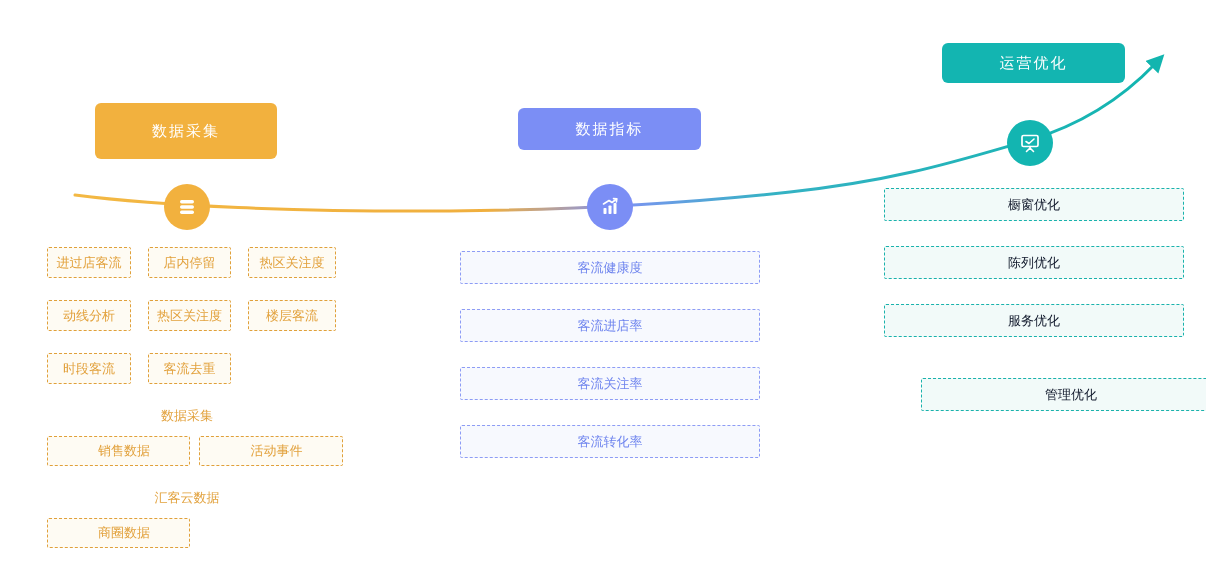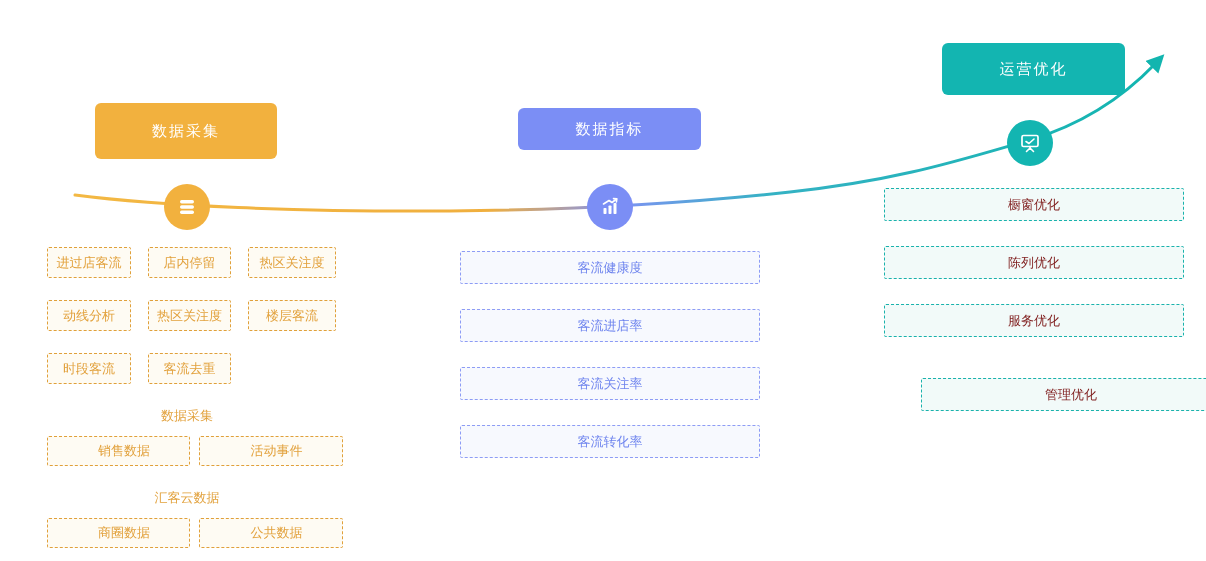--- a/index.html
+++ b/index.html
@@ -7,21 +7,21 @@
     position:relative;width:1206px;height:561px;background:#fff;overflow:hidden;
     font-family:"Liberation Sans","DejaVu Sans",sans-serif;
   }
   .curve{position:absolute;left:0;top:0;z-index:1;pointer-events:none;}
   .stage-header{
     position:absolute;z-index:2;display:flex;align-items:center;justify-content:center;
     color:#fff;font-size:15px;letter-spacing:2px;border-radius:6px;
   }
   .hdr-orange{left:95px;top:103px;width:182px;height:56px;background:#F2B13E;}
   .hdr-blue{left:518px;top:108px;width:183px;height:42px;background:#7B8EF5;}
-  .hdr-teal{left:942px;top:43px;width:183px;height:52px;background:#13B5B1;}
+  .hdr-teal{left:942px;top:43px;width:183px;height:40px;background:#13B5B1;}
   .circle{
     position:absolute;z-index:3;width:46px;height:46px;border-radius:50%;
     display:flex;align-items:center;justify-content:center;
   }
   .circ-orange{left:164px;top:184px;background:#F2B13E;}
   .circ-blue{left:587px;top:184px;background:#7B8EF5;}
   .circ-teal{left:1007px;top:120px;background:#13B5B1;}
   .grid-left{
     position:absolute;left:38px;top:247px;z-index:2;display:grid;
     grid-template-columns:93px 92px 97px;column-gap:8px;row-gap:22px;
@@ -37,21 +37,21 @@
     position:absolute;z-index:2;left:38px;width:298px;text-align:center;
     color:#E2A13C;font-size:13px;
   }
   .bbox{
     position:absolute;z-index:2;left:460px;width:300px;height:33px;box-sizing:border-box;
     border:1px dashed #8D9CF5;background:#F7F9FE;color:#6E84EE;font-size:13px;
     display:flex;align-items:center;justify-content:center;border-radius:2px;
   }
   .tbox{
     position:absolute;z-index:2;left:884px;width:300px;height:33px;box-sizing:border-box;
-    border:1px dashed #19B2AC;background:#F2FAF9;color:#7f1d1d;font-size:13px;
+    border:1px dashed #19B2AC;background:#F2FAF9;color:#0f172a;font-size:13px;
     display:flex;align-items:center;justify-content:center;border-radius:2px;
   }
 </style>
 </head>
 <body>
 
 <div class="canvas">
 
   <svg class="curve" width="1206" height="561" viewBox="0 0 1206 561">
     <defs>
@@ -93,21 +93,20 @@
     <div class="obox">时段客流</div>
     <div class="obox">客流去重</div>
   </div>
 
   <div class="sub-label" style="top:407px;">数据采集</div>
   <div class="obox obox-wide" style="left:38px;top:436px;width:143px;">销售数据</div>
   <div class="obox obox-wide" style="left:190px;top:436px;width:144px;">活动事件</div>
 
   <div class="sub-label" style="top:489px;">汇客云数据</div>
   <div class="obox obox-wide" style="left:38px;top:518px;width:143px;">商圈数据</div>
-  <div class="obox obox-wide" style="left:190px;top:518px;width:144px;">公共数据</div>
 
   <div class="stage-header hdr-blue">数据指标</div>
 
   <div class="circle circ-blue">
     <svg width="24" height="24" viewBox="0 0 24 24">
       <rect x="5.5" y="13" width="3" height="6" rx="0.8" fill="#fff"></rect>
       <rect x="10.5" y="10.5" width="3" height="8.5" rx="0.8" fill="#fff"></rect>
       <rect x="15.5" y="8" width="3" height="11" rx="0.8" fill="#fff"></rect>
       <path d="M5.5 9 L11 5.5 L14 7.5 L18.5 4" fill="none" stroke="#fff" stroke-width="1.6" stroke-linecap="round" stroke-linejoin="round"></path>
       <path d="M15.5 3.6 L18.8 3.8 L18.4 7" fill="none" stroke="#fff" stroke-width="1.6" stroke-linecap="round" stroke-linejoin="round"></path>

